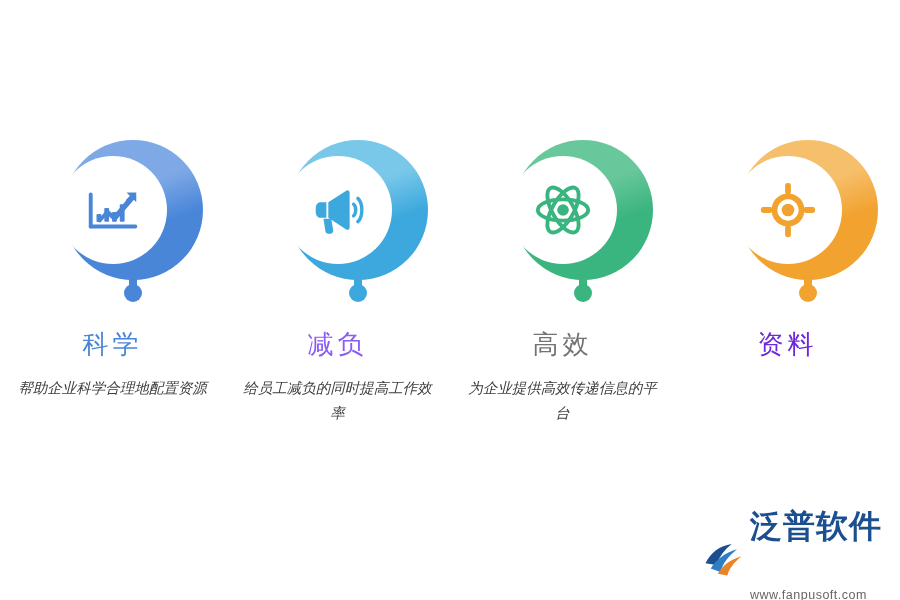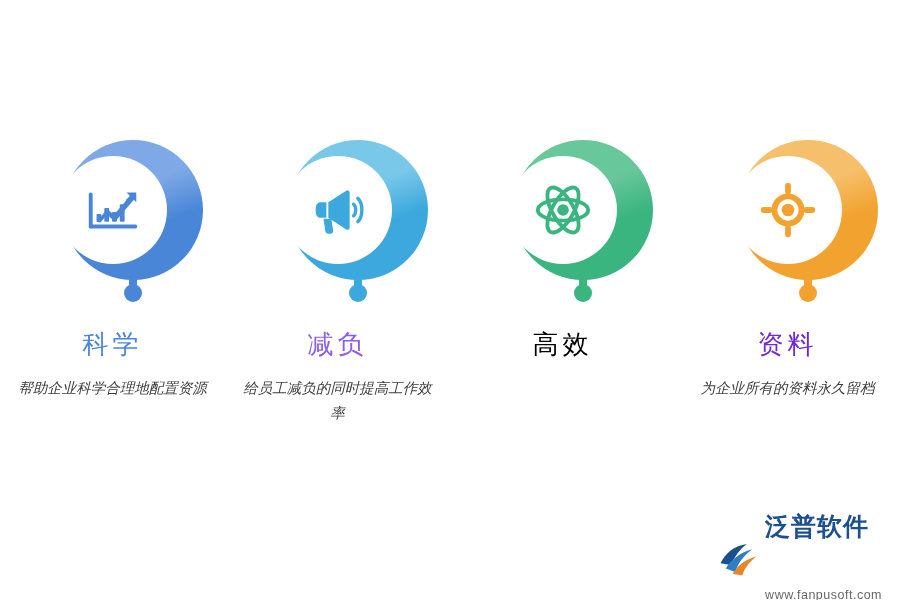--- a/index.html
+++ b/index.html
@@ -109,21 +109,21 @@
     width: 42px;
     height: 42px;
     margin-right: 6px;
   }
   .logo-text {
     display: flex;
     flex-direction: column;
     justify-content: center;
   }
   .logo-name {
-    font-size: 25px;
+    font-size: 32px;
     font-weight: bold;
     color: #1b4f8f;
     letter-spacing: 1px;
     line-height: 27px;
   }
   .logo-url {
     font-size: 12.5px;
     color: #666;
     letter-spacing: 0.5px;
     line-height: 15px;
@@ -191,21 +191,22 @@
             <circle cx="32" cy="32" r="6"></circle>
             <ellipse cx="32" cy="32" rx="26" ry="11" fill="none" stroke-width="4" stroke="#3ab57f"></ellipse>
             <ellipse cx="32" cy="32" rx="26" ry="11" fill="none" stroke-width="4" transform="rotate(60 32 32)" stroke="#3ab57f"></ellipse>
             <ellipse cx="32" cy="32" rx="26" ry="11" fill="none" stroke-width="4" transform="rotate(120 32 32)" stroke="#3ab57f"></ellipse>
           </g>
         </svg>
       </div>
       <div class="stem" id="stem2" style="background: rgb(58, 181, 127);"></div>
       <div class="dot" id="dot2" style="background: rgb(58, 181, 127);"></div>
     </div>
-    <div class="title" id="t2" style="color: #000000;">高效</div>
+    <div class="title" id="t2" style="color: #737373;">高效</div>
+    <div class="desc">为企业提供高效传递信息的平台</div>
   </div>
 
   <div class="feature">
     <div class="badge">
       <div class="ring" id="ring3" style="background: linear-gradient(160deg, rgb(246, 191, 107) 0%, rgb(246, 191, 107) 38%, rgb(242, 162, 46) 62%, rgb(242, 162, 46) 100%);"></div>
       <div class="ring-inner">
         <svg width="62" height="62" viewBox="0 0 64 64">
           <g id="ic3" fill="#f2a22e">
             <circle cx="32" cy="32" r="6.5"></circle>
             <path d="M32 10 a22 22 0 0 1 22 22 a22 22 0 0 1 -22 22 a22 22 0 0 1 -22 -22 a22 22 0 0 1 22 -22 z M32 17 a15 15 0 0 0 -15 15 a15 15 0 0 0 15 15 a15 15 0 0 0 15 -15 a15 15 0 0 0 -15 -15 z" fill-rule="evenodd" opacity="0"></path>
@@ -214,21 +215,20 @@
             <rect x="29" y="48" width="6" height="12" rx="2.5"></rect>
             <rect x="4" y="29" width="12" height="6" rx="2.5"></rect>
             <rect x="48" y="29" width="12" height="6" rx="2.5"></rect>
           </g>
         </svg>
       </div>
       <div class="stem" id="stem3" style="background: rgb(242, 162, 46);"></div>
       <div class="dot" id="dot3" style="background: rgb(242, 162, 46);"></div>
     </div>
     <div class="title" id="t3" style="color: #6d28d9;">资料</div>
-    <div class="desc">为企业所有的资料永久留档</div>
   </div>
 
 </div>
 
 <div class="logo">
   <svg class="logo-mark" viewBox="0 0 48 48">
     <path d="M4 30 C10 18 20 10 34 8 C26 14 20 22 16 32 Z" fill="#1b4f8f"></path>
     <path d="M10 36 C16 26 26 18 40 14 C30 22 24 30 21 40 Z" fill="#2f7ec4"></path>
     <path d="M18 42 C24 32 32 26 45 22 C36 30 31 36 29 44 Z" fill="#e8852a"></path>
   </svg>

